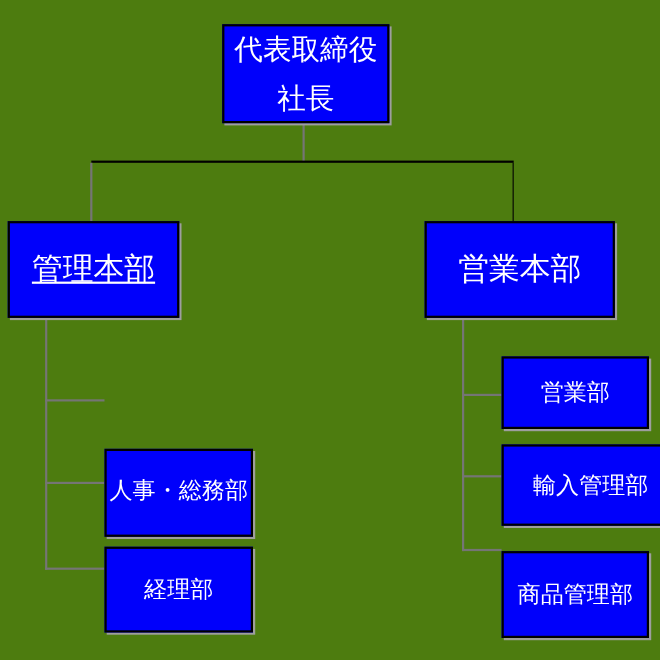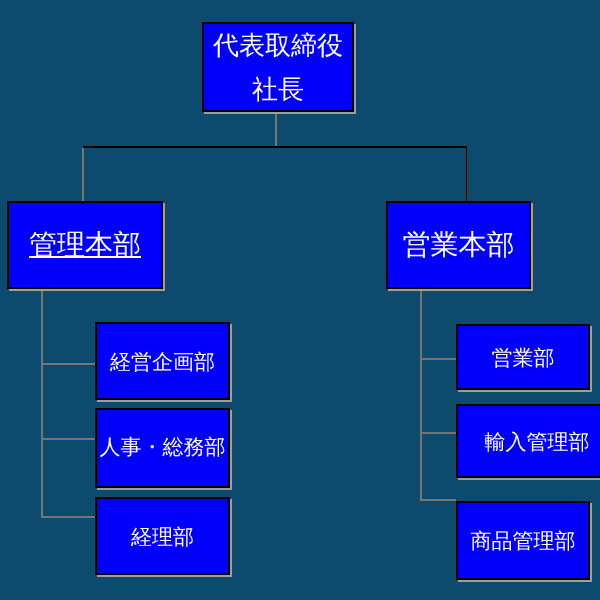--- a/index.html
+++ b/index.html
@@ -5,21 +5,21 @@
   html, body {
     margin: 0;
     padding: 0;
     background: #ffffff;
     font-family: "Liberation Sans", "DejaVu Sans", sans-serif;
   }
   .canvas {
     position: relative;
     width: 600px;
     height: 600px;
-    background: #0c4a6e;
+    background: #4d7c0f;
     overflow: hidden;
   }
   
   .node {
     position: absolute;
     box-sizing: border-box;
     background: #0000fb;
     border: 2px solid #000000;
     box-shadow: 2px 2px 0 #9e9e9e;
     color: #ffffff;
@@ -27,21 +27,21 @@
     flex-direction: column;
     align-items: center;
     justify-content: center;
     text-align: center;
     white-space: nowrap;
     line-height: 1;
   }
   .node-root      { left: 202px; top: 22px;  width: 152px; height: 90px; font-size: 26px; gap: 18px; }
   .node-division  { font-size: 28px; }
   .node-div-left  { left: 7px;   top: 201px; width: 156px; height: 88px; text-decoration: underline; }
-  .node-div-right { left: 386px; top: 201px; width: 145px; height: 88px; }
+  .node-div-right { left: 386px; top: 201px; width: 173px; height: 88px; }
   .node-child     { font-size: 21px; }
   .node-l1 { left: 95px;  top: 322px; width: 135px; height: 78px; }
   .node-l2 { left: 95px;  top: 408px; width: 135px; height: 80px; font-family: Liberation Mono, monospace; }
   .node-l3 { left: 95px;  top: 497px; width: 135px; height: 78px; }
   .node-r1 { left: 456px; top: 324px; width: 134px; height: 66px; }
   .node-r2 { left: 456px; top: 404px; width: 162px; height: 74px; }
   .node-r3 { left: 456px; top: 501px; width: 134px; height: 79px; align-items: center; }
   
   .line { position: absolute; }
   .gray  { background: #757575; }
@@ -82,23 +82,20 @@
     <span>社長</span>
   </div>
 
   <div class="node node-division node-div-left">
     <span>管理本部</span>
   </div>
   <div class="node node-division node-div-right">
     <span>営業本部</span>
   </div>
 
-  <div class="node node-child node-l1">
-    <span>経営企画部</span>
-  </div>
   <div class="node node-child node-l2">
     <span>人事・総務部</span>
   </div>
   <div class="node node-child node-l3">
     <span>経理部</span>
   </div>
 
   <div class="node node-child node-r1">
     <span>営業部</span>
   </div>

